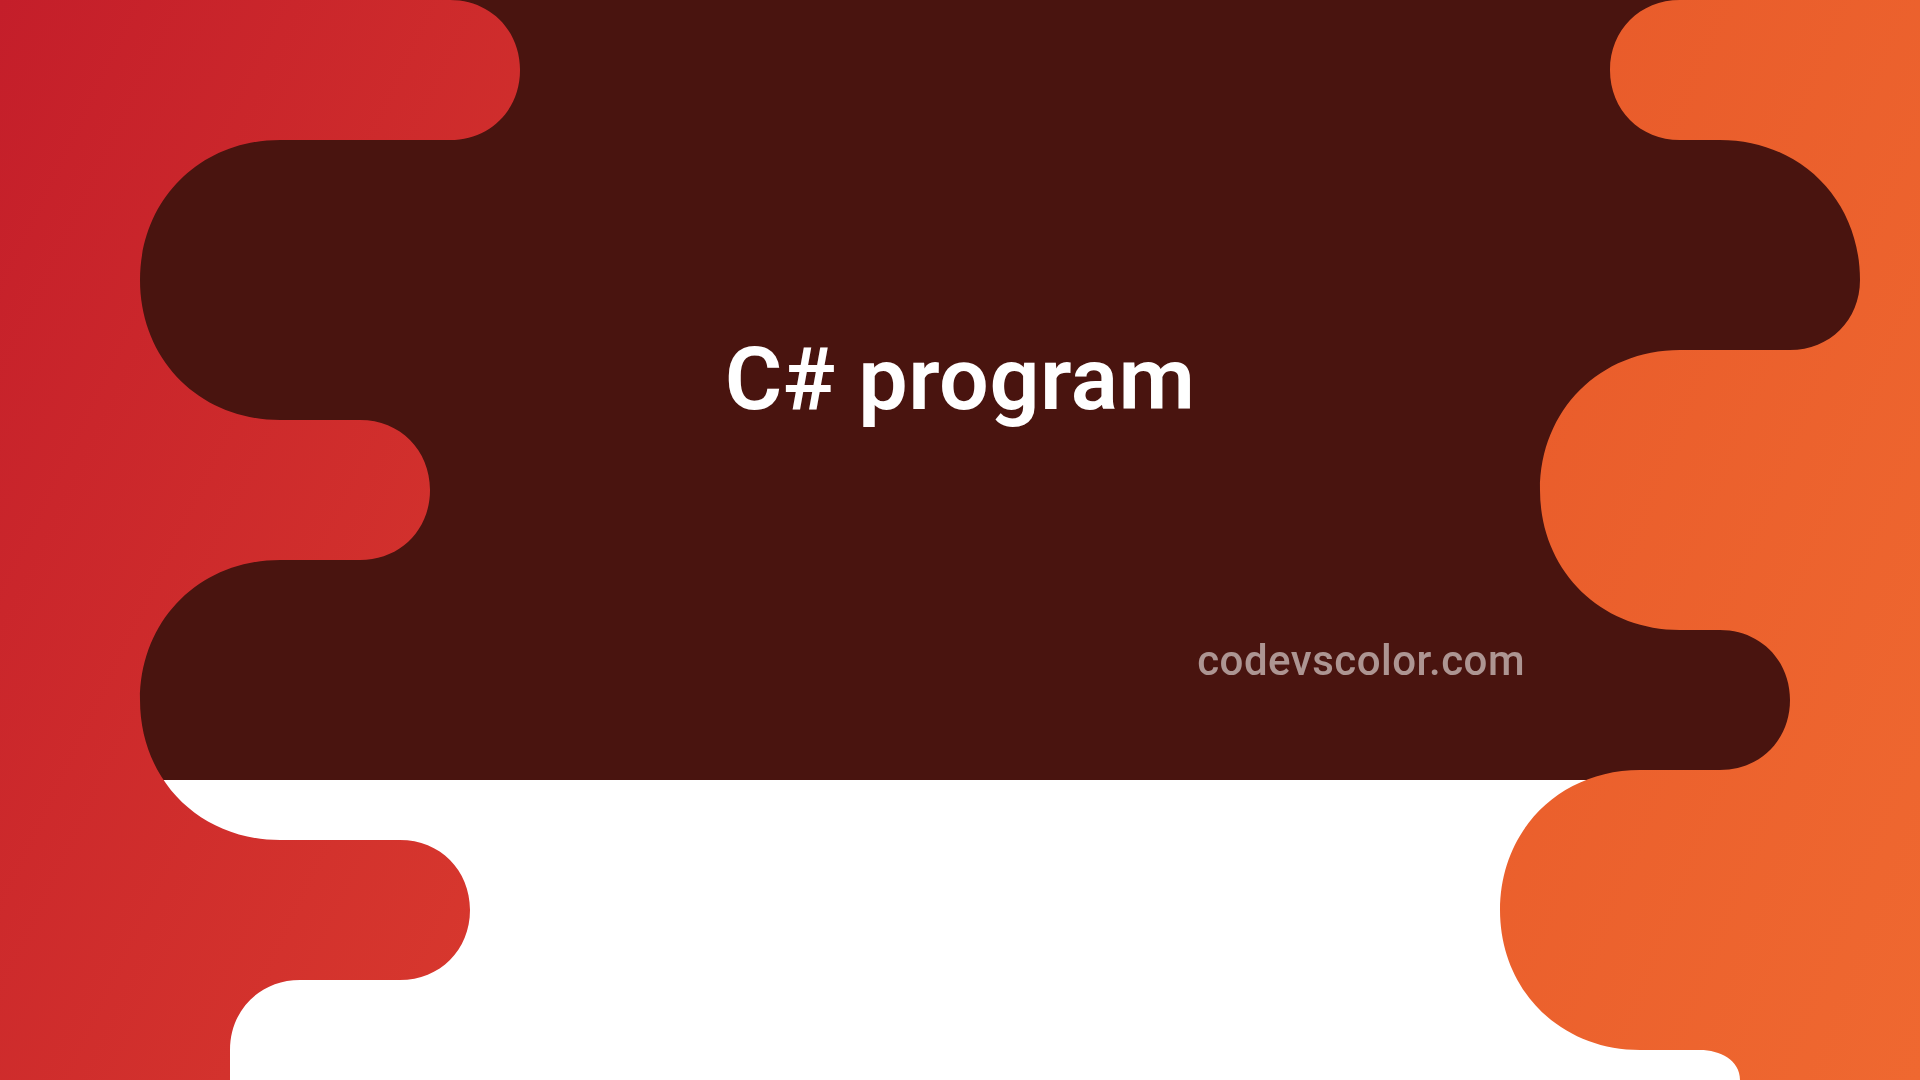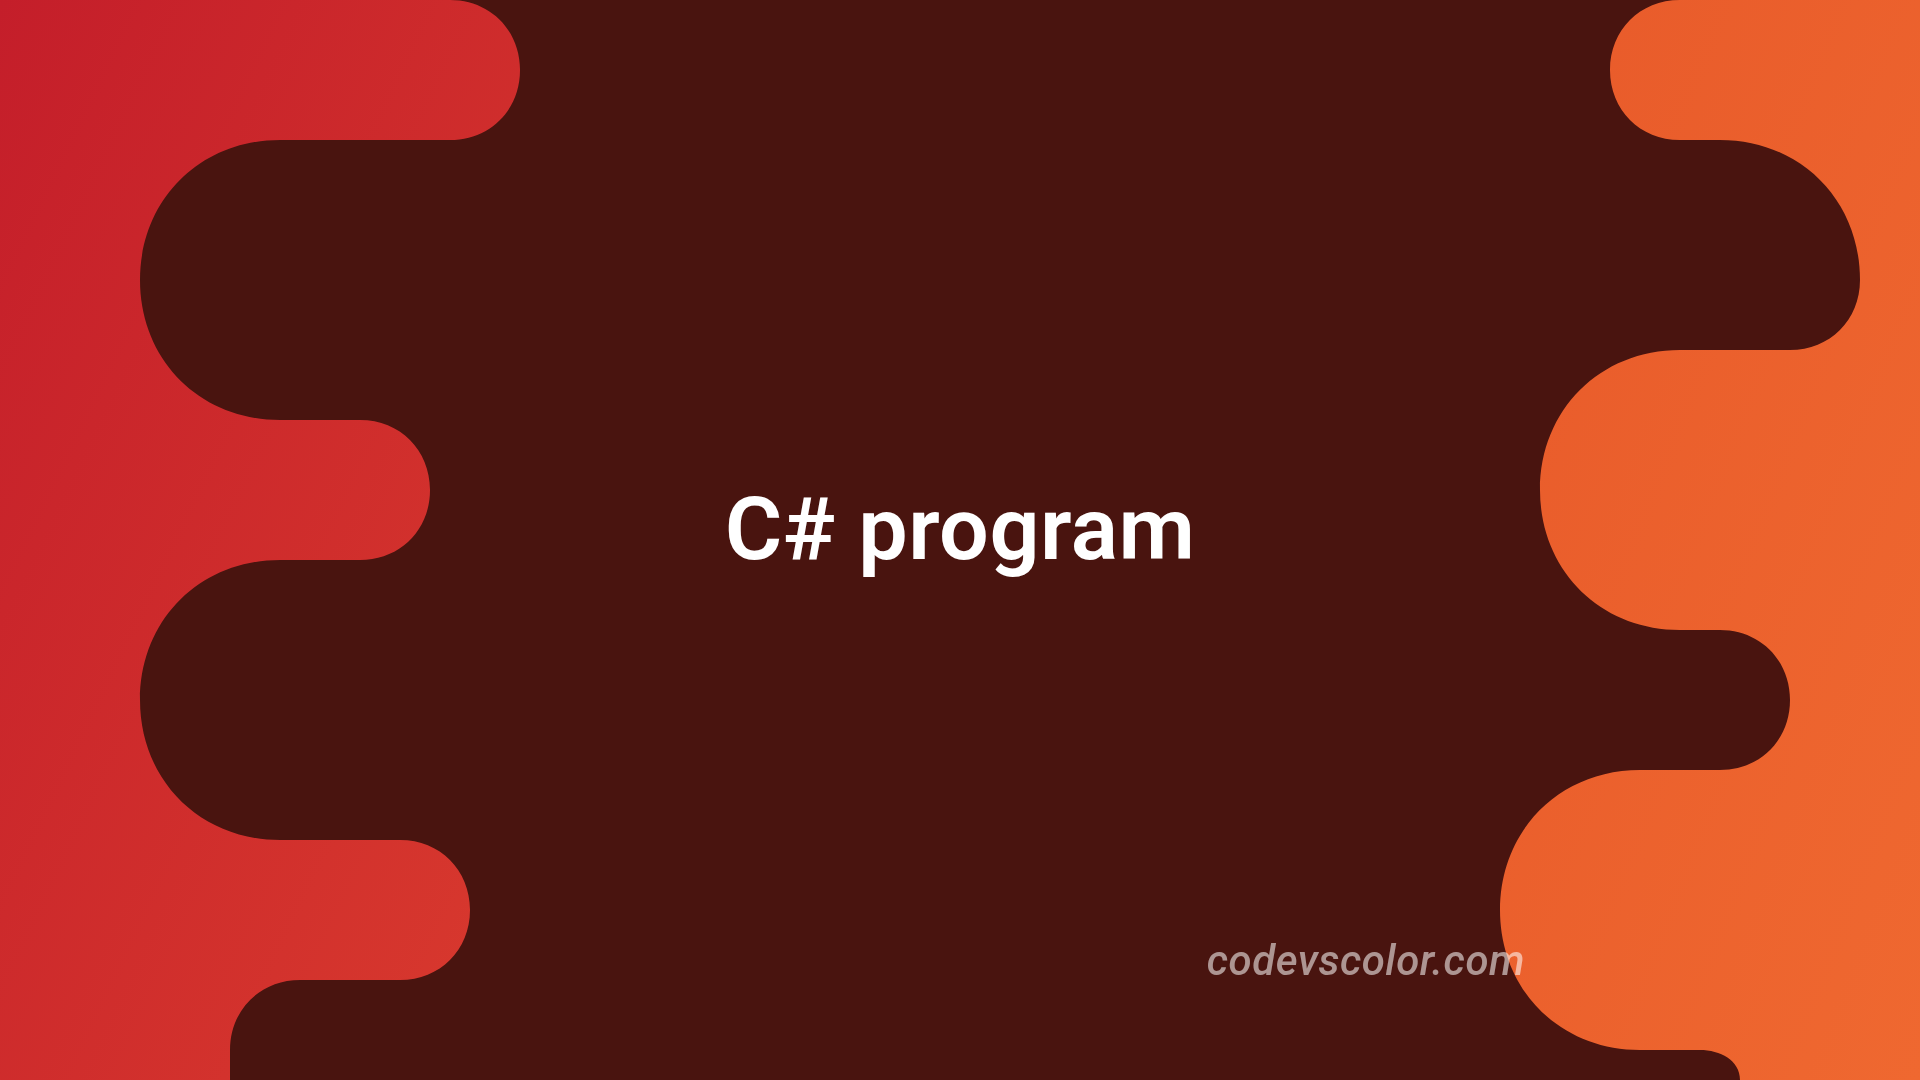--- a/index.html
+++ b/index.html
@@ -9,21 +9,21 @@
     }
     body {
       width: 1920px;
       height: 1080px;
       overflow: hidden;
       font-family: -apple-system, BlinkMacSystemFont, 'Segoe UI', Roboto, sans-serif;
       position: relative;
     }
     .canvas {
       width: 1920px;
-      height: 1080px;
+      height: 780px;
       position: relative;
       background: #49140f;
     }
     .blob-overlay {
       position: absolute;
       top: 0;
       left: 0;
       width: 1920px;
       height: 1080px;
       pointer-events: none;
@@ -45,21 +45,20 @@
     }
     .watermark {
       position: absolute;
       right: 395px;
       bottom: 95px;
       color: rgba(255, 255, 255, 0.55);
       font-size: 42px;
       font-weight: 500;
       letter-spacing: 0.5px;
       z-index: 10;
-      font-style: italic;
     }
   </style>
 </head>
 <body>
 
 <div class="canvas">
 
   <svg class="blob-overlay" viewBox="0 0 1920 1080" preserveAspectRatio="none">
     <defs>
       <linearGradient id="leftGrad" x1="0%" y1="0%" x2="100%" y2="100%">

